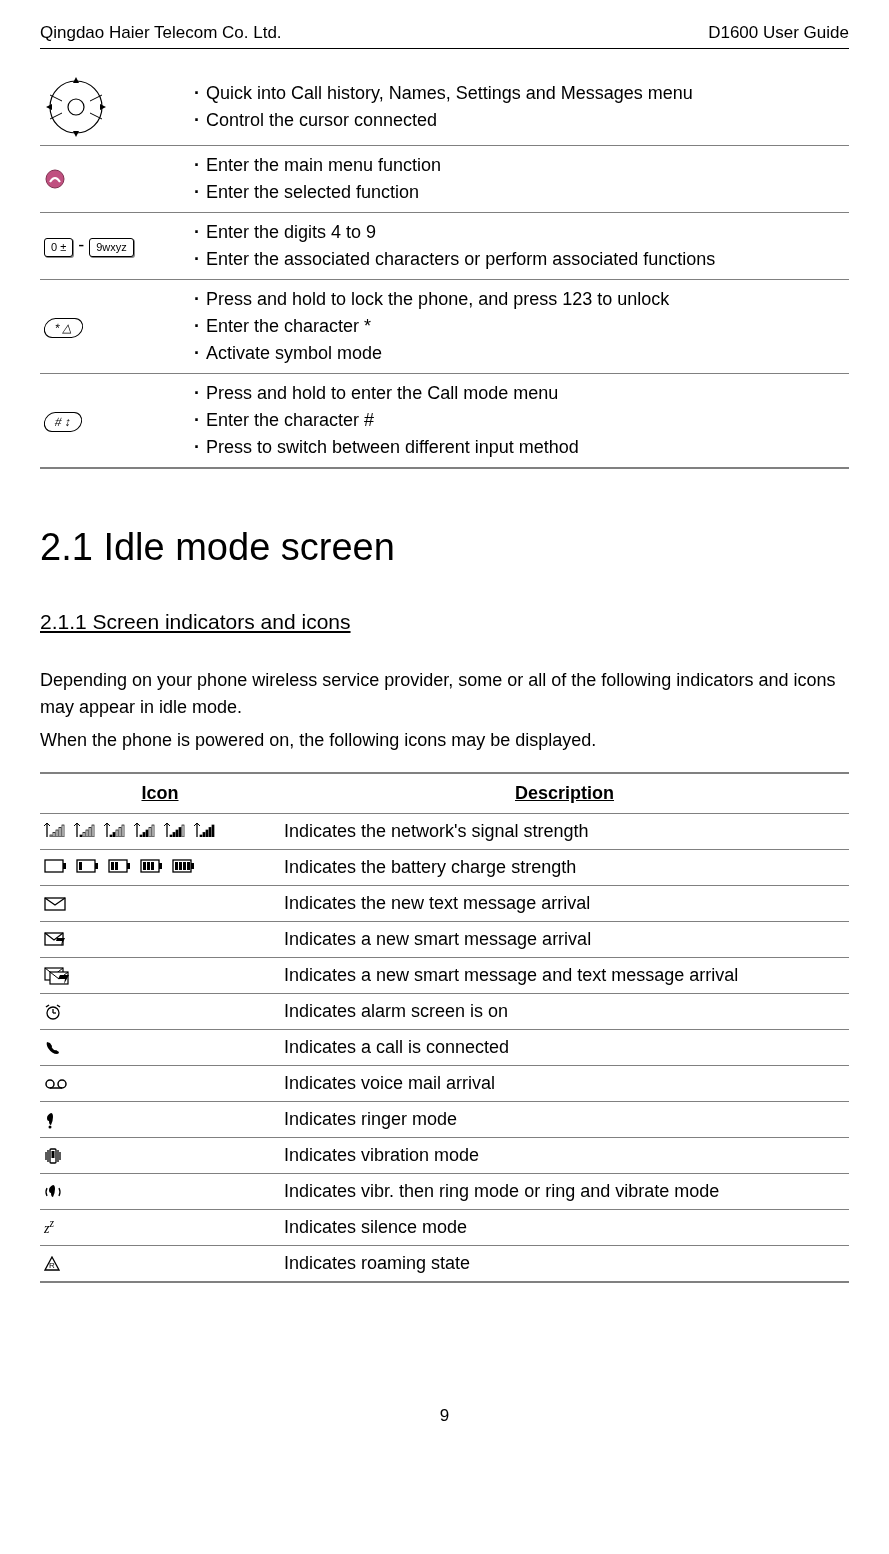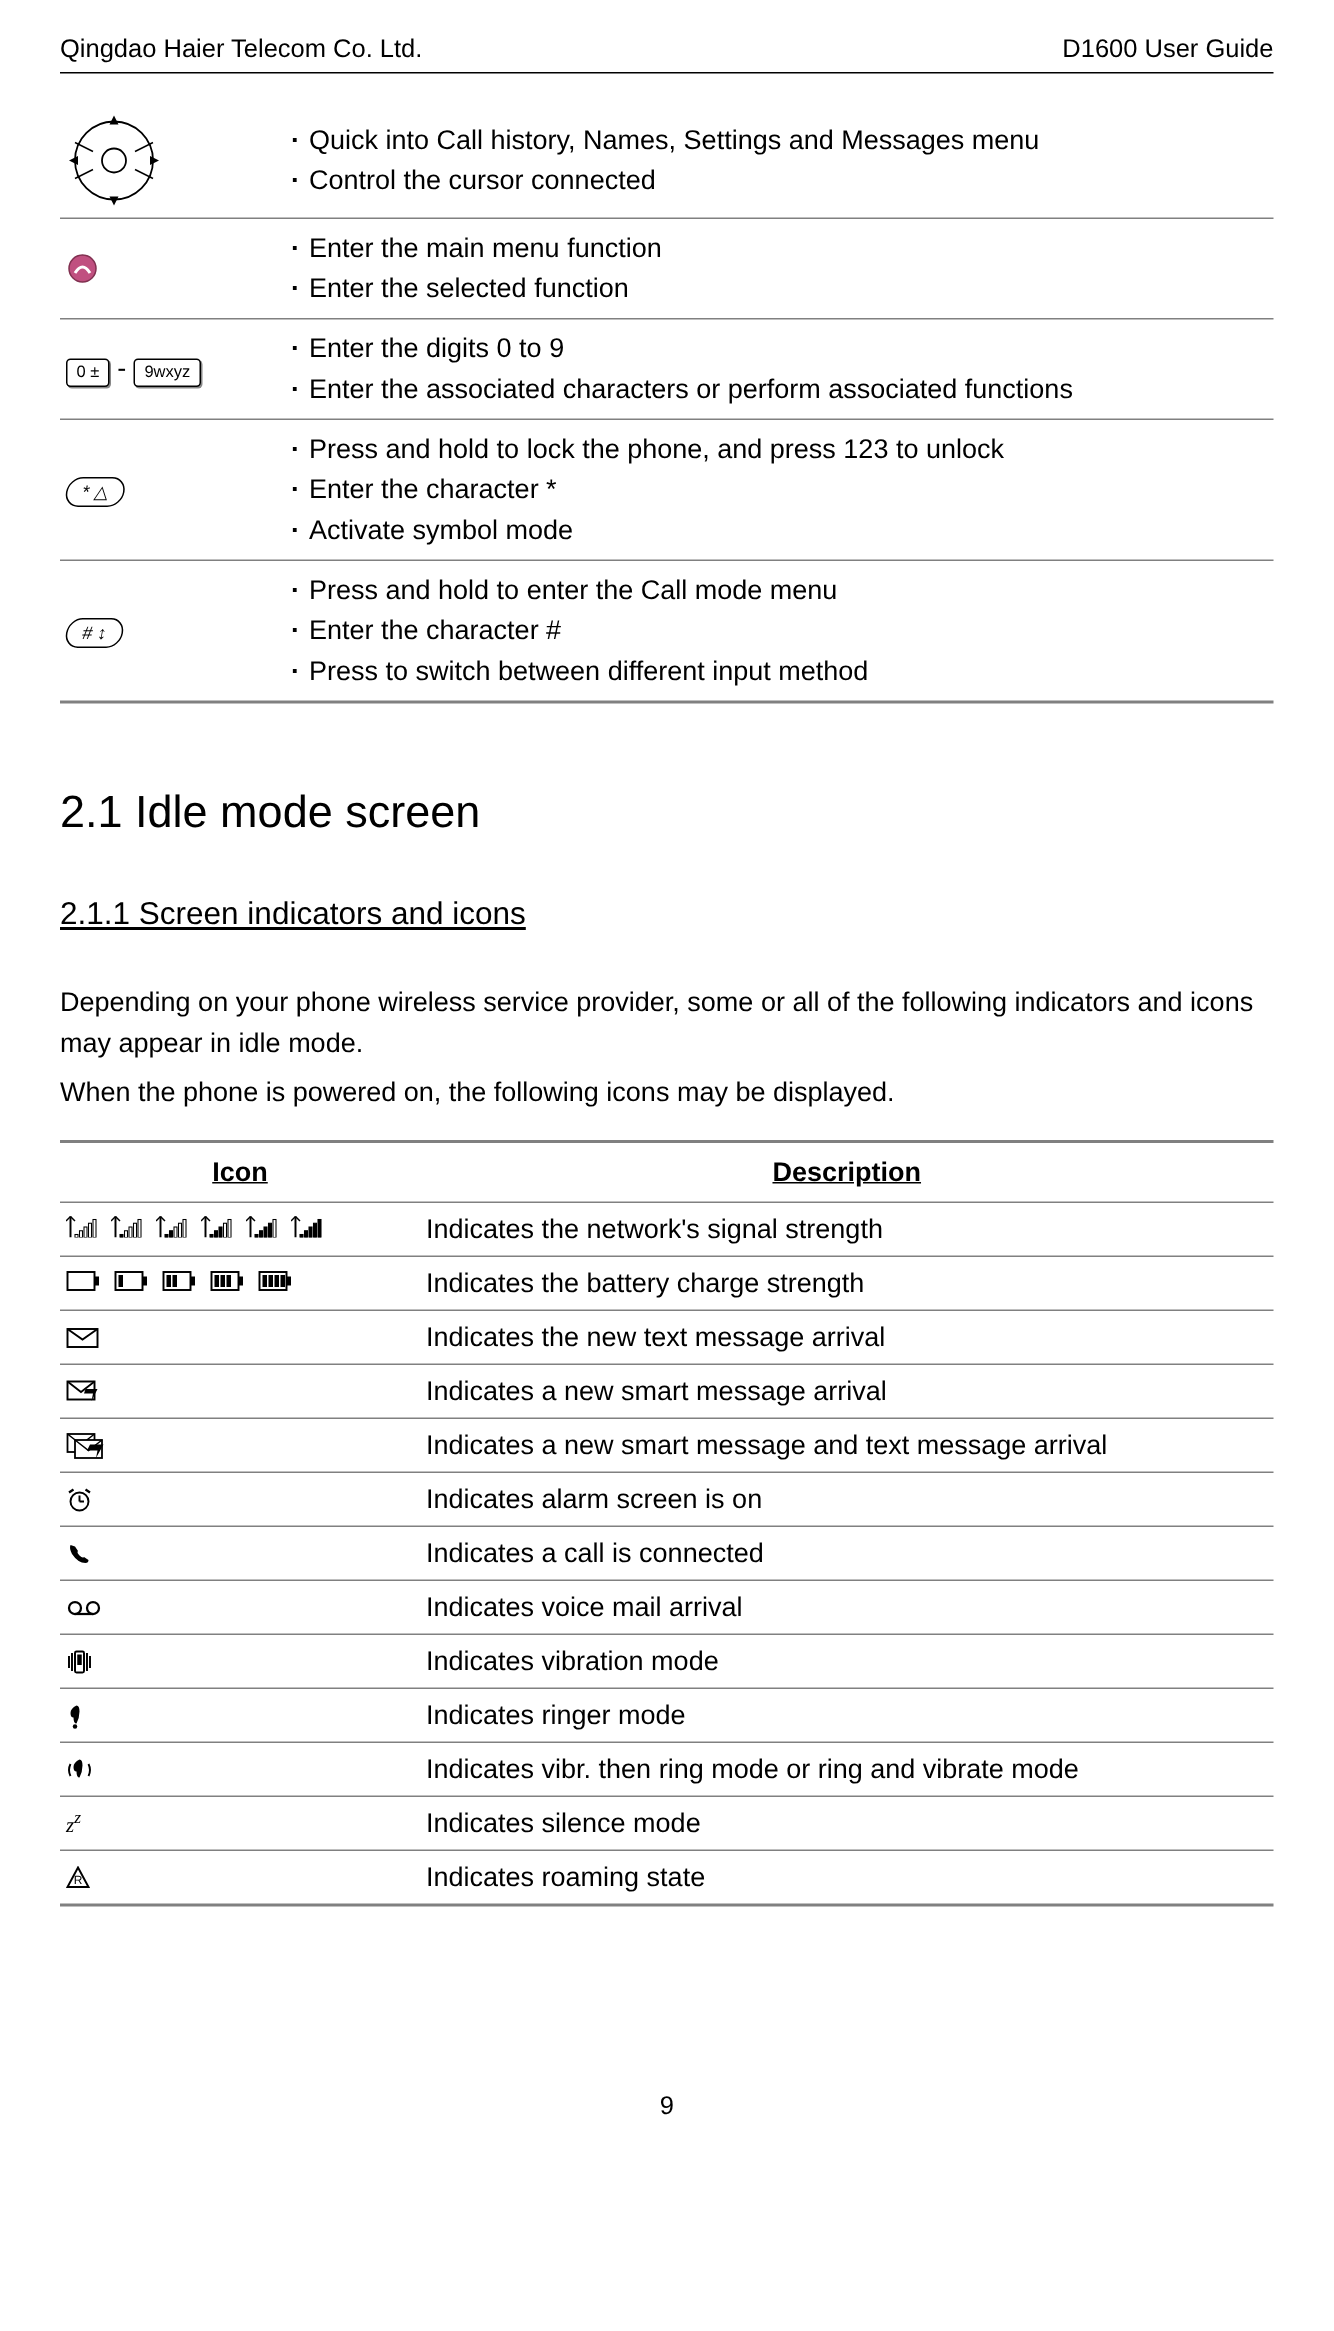--- a/index.html
+++ b/index.html
@@ -37,21 +37,21 @@
       vertical-align: middle;
     }
     .key-icon-cell {
       width: 150px;
       text-align: left;
       vertical-align: middle;
     }
     .bullet-list { list-style: none; }
     .bullet-list li::before { content: "·"; font-weight: bold; margin-right: 6px; }
     h2.section-title {
-      font-size: 30px;
+      font-size: 38px;
       font-weight: normal;
       margin: 50px 0 30px 0;
     }
     h3.subsection {
       font-size: 21px;
       font-weight: normal;
       margin: 20px 0 30px 0;
       text-decoration: underline;
     }
     p.body-text {
@@ -149,21 +149,21 @@
           <ul class="bullet-list">
             <li>Enter the main menu function</li>
             <li>Enter the selected function</li>
           </ul>
         </td>
       </tr>
       <tr>
         <td class="key-icon-cell"><span class="key-num">0 ±</span> <span>-</span> <span class="key-num">9wxyz</span></td>
         <td>
           <ul class="bullet-list">
-            <li>Enter the digits 0 to 9</li>
+            <li>Enter the digits 4 to 9</li>
             <li>Enter the associated characters or perform associated functions</li>
           </ul>
         </td>
       </tr>
       <tr>
         <td class="key-icon-cell"><span class="key-star">* △</span></td>
         <td>
           <ul class="bullet-list">
             <li>Press and hold to lock the phone, and press 123 to unlock</li>
             <li>Enter the character *</li>
@@ -342,38 +342,38 @@
       </tr>
       <tr>
         <td class="icon-col"><svg width="24" height="12" viewBox="0 0 24 12">
             <circle cx="6" cy="6" r="4" fill="none" stroke="#000" stroke-width="1.5"></circle>
             <circle cx="18" cy="6" r="4" fill="none" stroke="#000" stroke-width="1.5"></circle>
             <line x1="6" y1="10" x2="18" y2="10" stroke="#000" stroke-width="1.5"></line>
           </svg></td>
         <td>Indicates voice mail arrival</td>
       </tr>
       <tr>
+        <td class="icon-col"><svg width="14" height="18" viewBox="0 0 14 18">
+            <path d="M7 2 Q9 2 9 6 Q9 10 7 14 Q5 14 5 10 Q3 10 3 7 Q3 4 7 2 Z" fill="#000"></path>
+            <circle cx="6" cy="16" r="1.5" fill="#000"></circle>
+          </svg></td>
+        <td>Indicates ringer mode</td>
+      </tr>
+      <tr>
         <td class="icon-col"><svg width="18" height="18" viewBox="0 0 18 18">
             <rect x="6" y="2" width="6" height="14" rx="1" fill="none" stroke="#000" stroke-width="1.3"></rect>
             <rect x="7.5" y="4" width="3" height="7" fill="#000"></rect>
             <line x1="2" y1="5" x2="2" y2="13" stroke="#000" stroke-width="1.3"></line>
             <line x1="4" y1="3" x2="4" y2="15" stroke="#000" stroke-width="1.3"></line>
             <line x1="14" y1="3" x2="14" y2="15" stroke="#000" stroke-width="1.3"></line>
             <line x1="16" y1="5" x2="16" y2="13" stroke="#000" stroke-width="1.3"></line>
           </svg></td>
         <td>Indicates vibration mode</td>
       </tr>
       <tr>
-        <td class="icon-col"><svg width="14" height="18" viewBox="0 0 14 18">
-            <path d="M7 2 Q9 2 9 6 Q9 10 7 14 Q5 14 5 10 Q3 10 3 7 Q3 4 7 2 Z" fill="#000"></path>
-            <circle cx="6" cy="16" r="1.5" fill="#000"></circle>
-          </svg></td>
-        <td>Indicates ringer mode</td>
-      </tr>
-      <tr>
         <td class="icon-col"><svg width="18" height="18" viewBox="0 0 18 18">
             <path d="M9 2 Q11 2 11 6 Q11 10 9 14 Q7 14 7 10 Q5 10 5 7 Q5 4 9 2 Z" fill="#000"></path>
             <path d="M3 5 Q1 9 3 13" fill="none" stroke="#000" stroke-width="1.3"></path>
             <path d="M15 5 Q17 9 15 13" fill="none" stroke="#000" stroke-width="1.3"></path>
           </svg></td>
         <td>Indicates vibr. then ring mode or ring and vibrate mode</td>
       </tr>
       <tr>
         <td class="icon-col"><span style="font-style:italic;font-size:14px;font-family:serif;">z<sup>z</sup></span></td>
         <td>Indicates silence mode</td>

